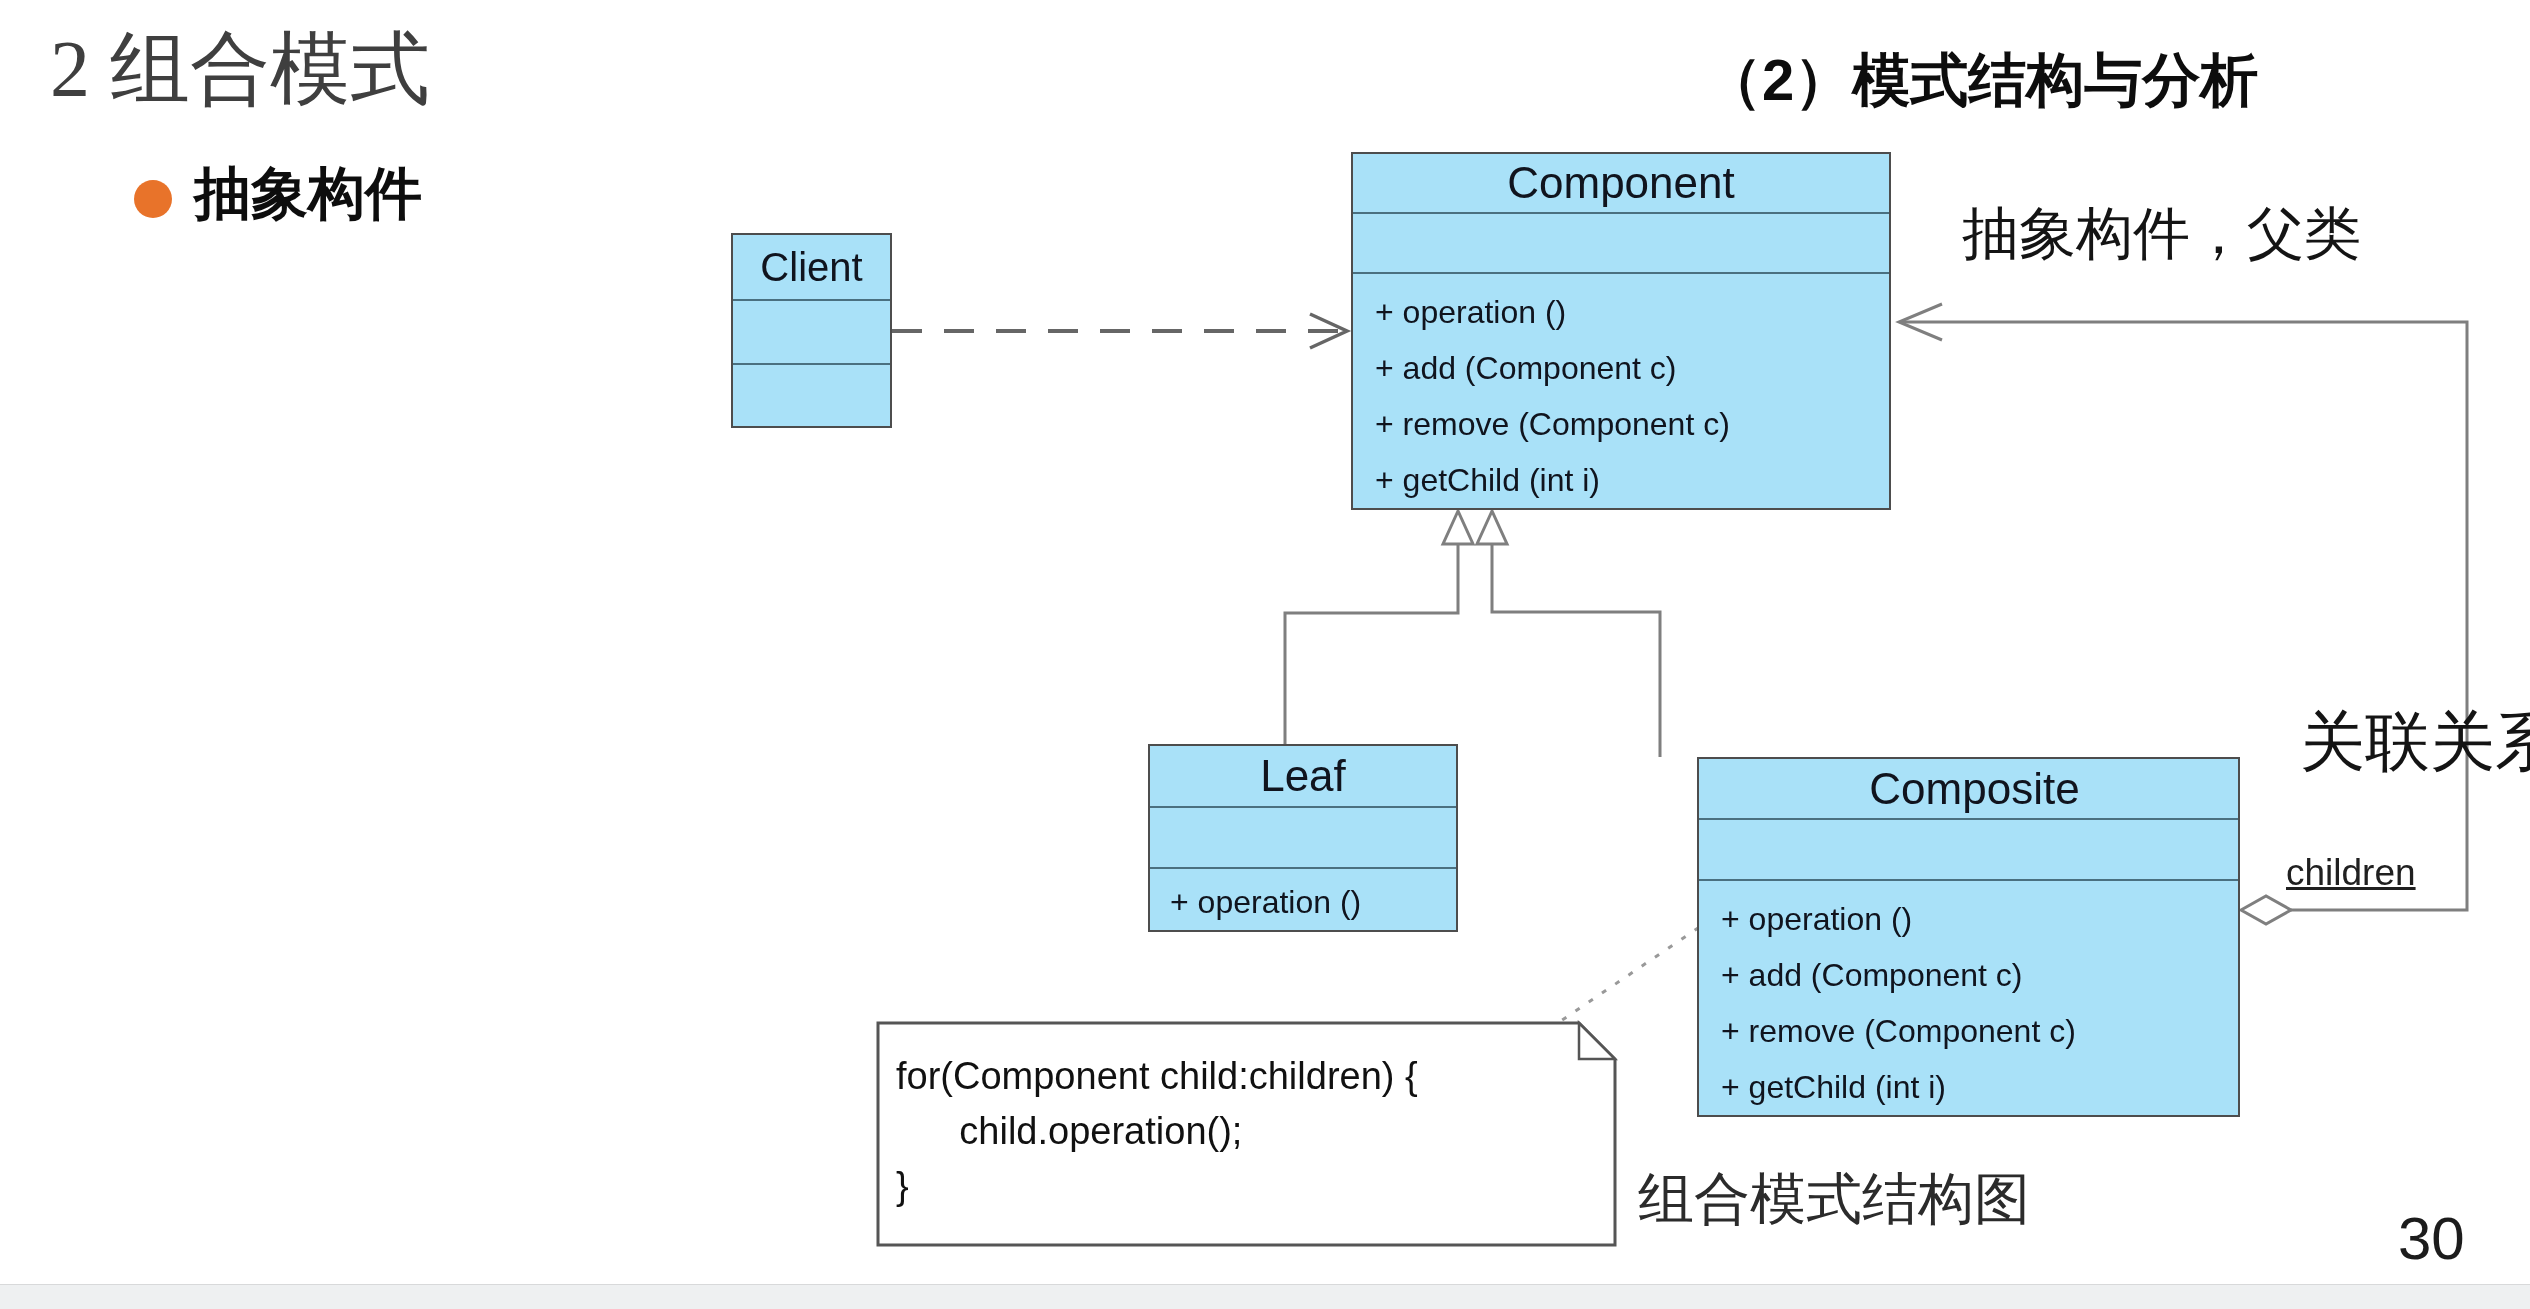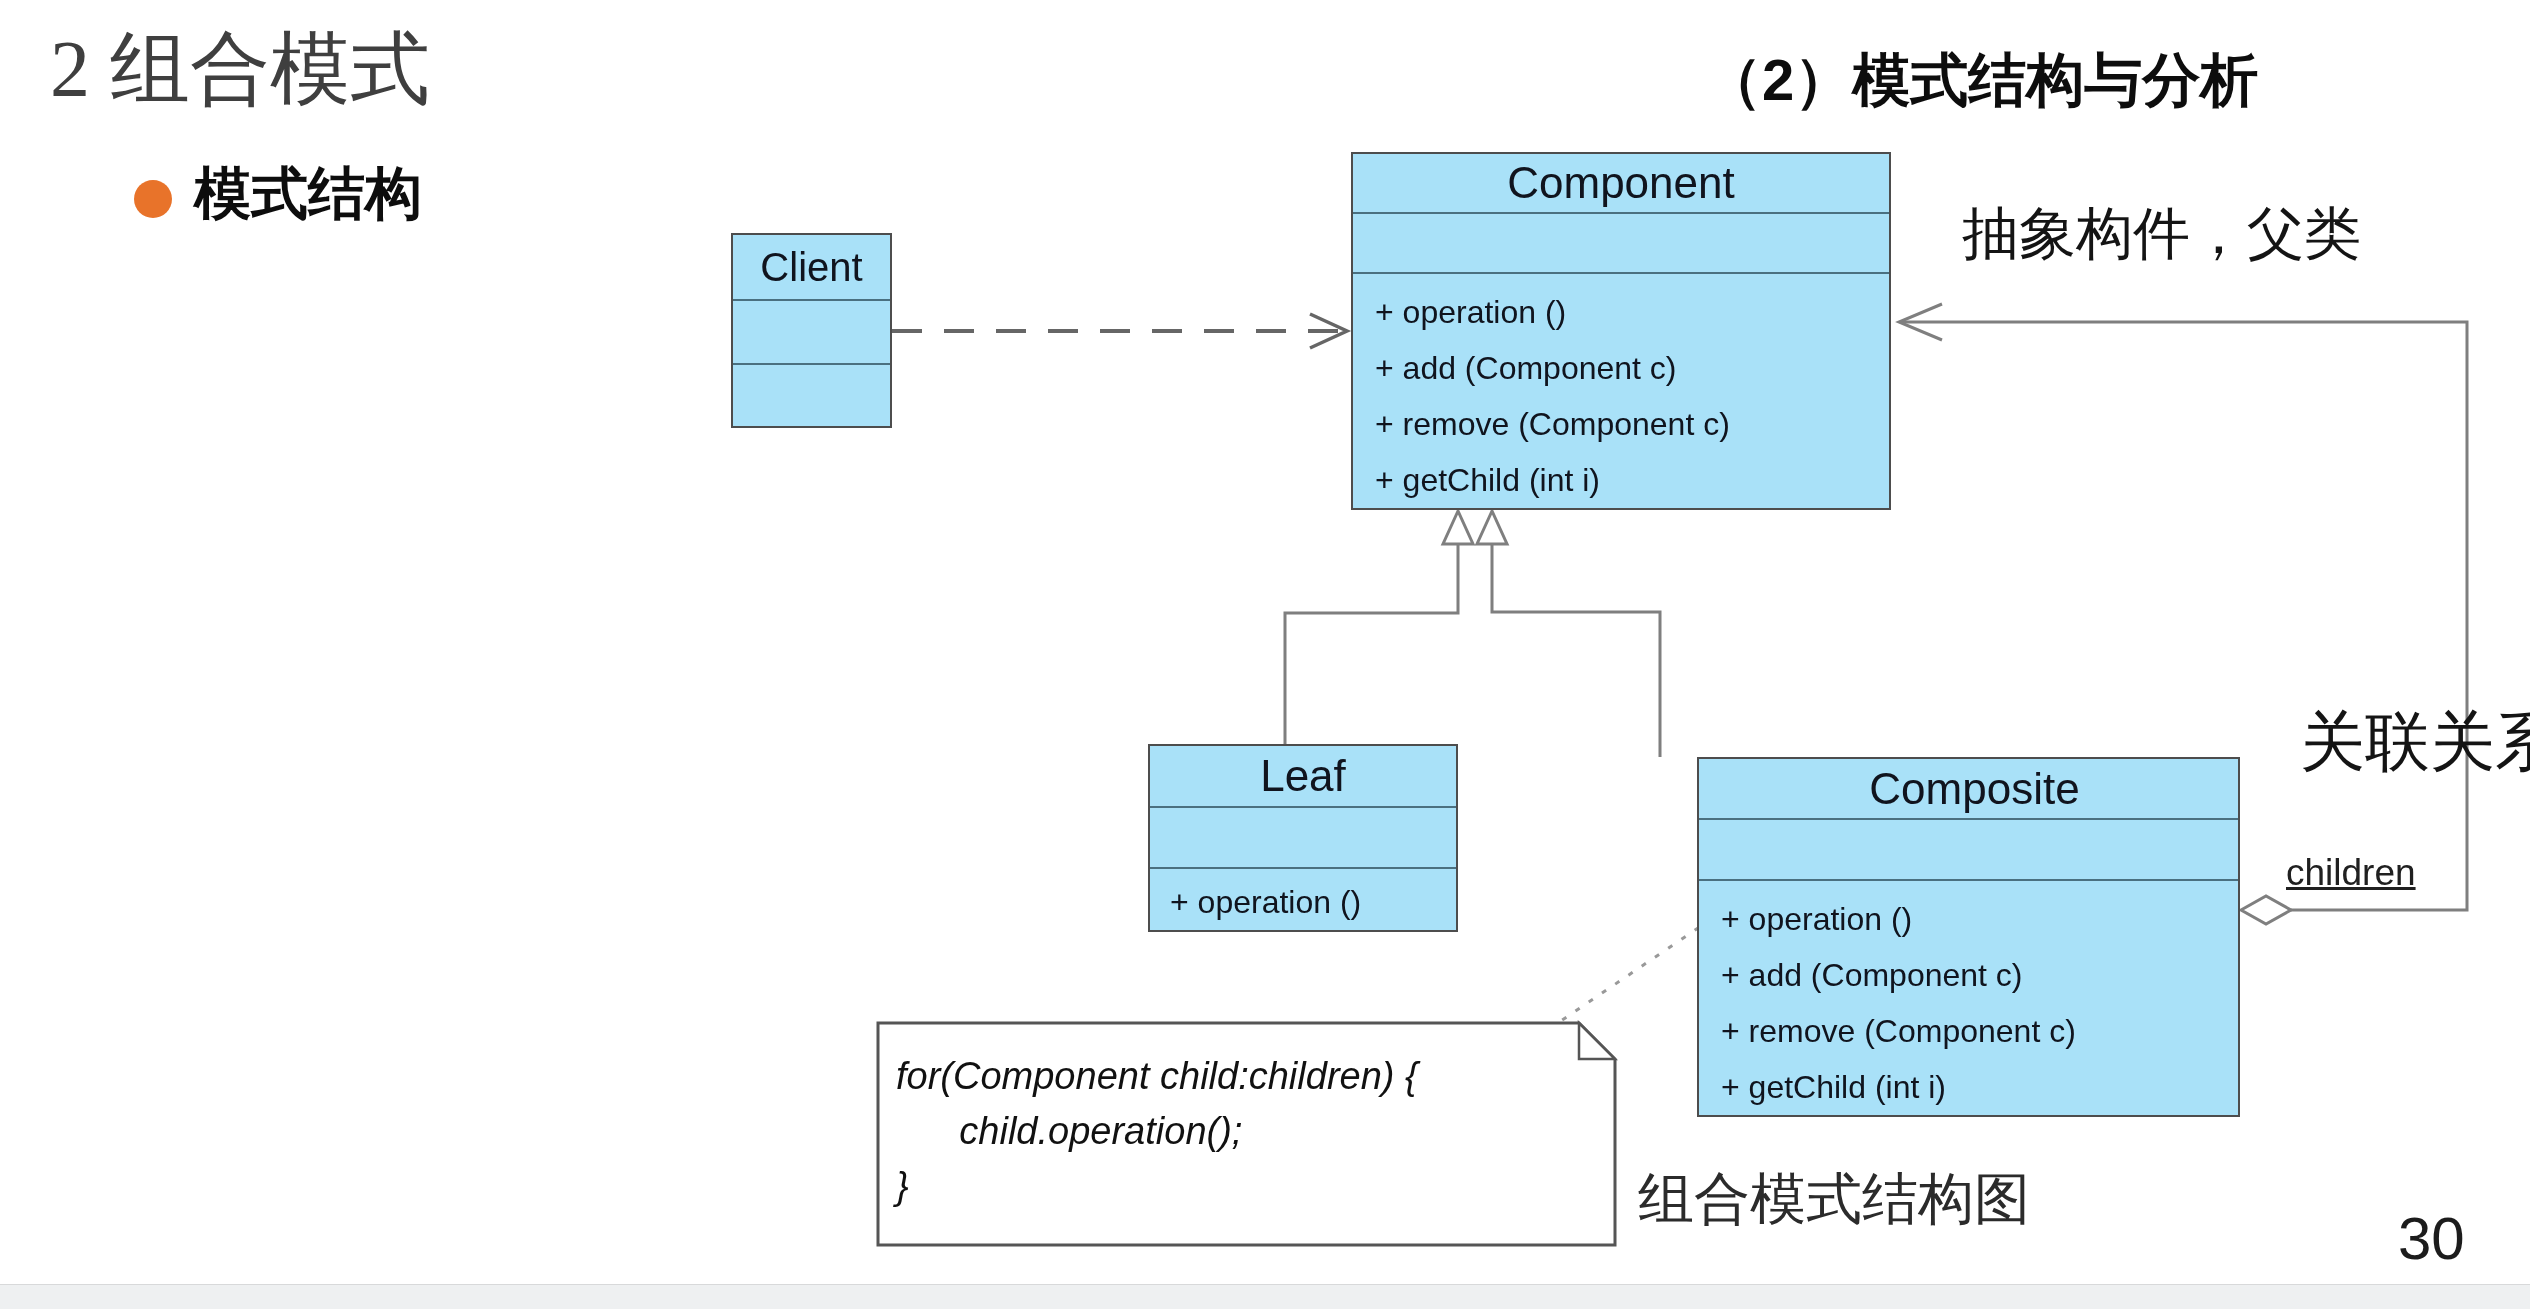--- a/index.html
+++ b/index.html
@@ -55,21 +55,20 @@
   #bullet-label{left:194px;top:156px;font-size:57px;font-weight:bold;color:#0d0d0d;}
   #component-annotation{left:1962px;top:196px;font-size:57px;color:#141414;}
   #association-annotation{left:2260px;top:698px;font-size:65px;color:#141414;margin-left:40px;}
   #children-label{left:2286px;top:852px;font-size:37px;color:#202020;text-decoration:underline;}
   #diagram-caption{left:1638px;top:1162px;font-size:56px;color:#2b2b2b;}
   #page-number{left:2398px;top:1204px;font-size:60px;color:#1c1c1c;}
 
   #note-text{
     position:absolute;z-index:3;left:878px;top:1023px;width:737px;height:274px;
     padding:26px 8px 0 18px;
-    font-style:italic;
   }
   .note-line{font-size:38px;line-height:55px;color:#111;white-space:pre;}
 
   #bottom-bar{
     position:absolute;z-index:4;left:0;top:1284px;width:2530px;height:25px;
     background:#eef0f1;border-top:1px solid #d8d9da;
   }
 </style>
 </head>
 <body>
@@ -91,21 +90,21 @@
 
   <line class="note-link" x1="1549" y1="1029" x2="1701" y2="926"></line>
 
   <polygon class="note-shape" points="878,1023 1579,1023 1615,1059 1615,1245 878,1245"></polygon>
   <polygon class="note-fold" points="1579,1023 1615,1059 1579,1059"></polygon>
 </svg>
 
 <div class="txt" id="slide-title">2 组合模式</div>
 <div class="txt" id="section-heading">（2）模式结构与分析</div>
 <div id="bullet-dot"></div>
-<div class="txt" id="bullet-label">模式结构</div>
+<div class="txt" id="bullet-label">抽象构件</div>
 
 <div class="class-box" style="left:731px;top:233px;width:161px;height:195px;">
   <div class="class-title" style="height:64px;font-size:40px;">Client</div>
   <div class="class-attrs" style="height:64px;"></div>
   <div class="class-methods" style="padding:0;"></div>
 </div>
 
 <div class="class-box" style="left:1351px;top:152px;width:540px;height:358px;">
   <div class="class-title" style="height:62px;">Component</div>
   <div class="class-attrs" style="height:63px;"></div>

